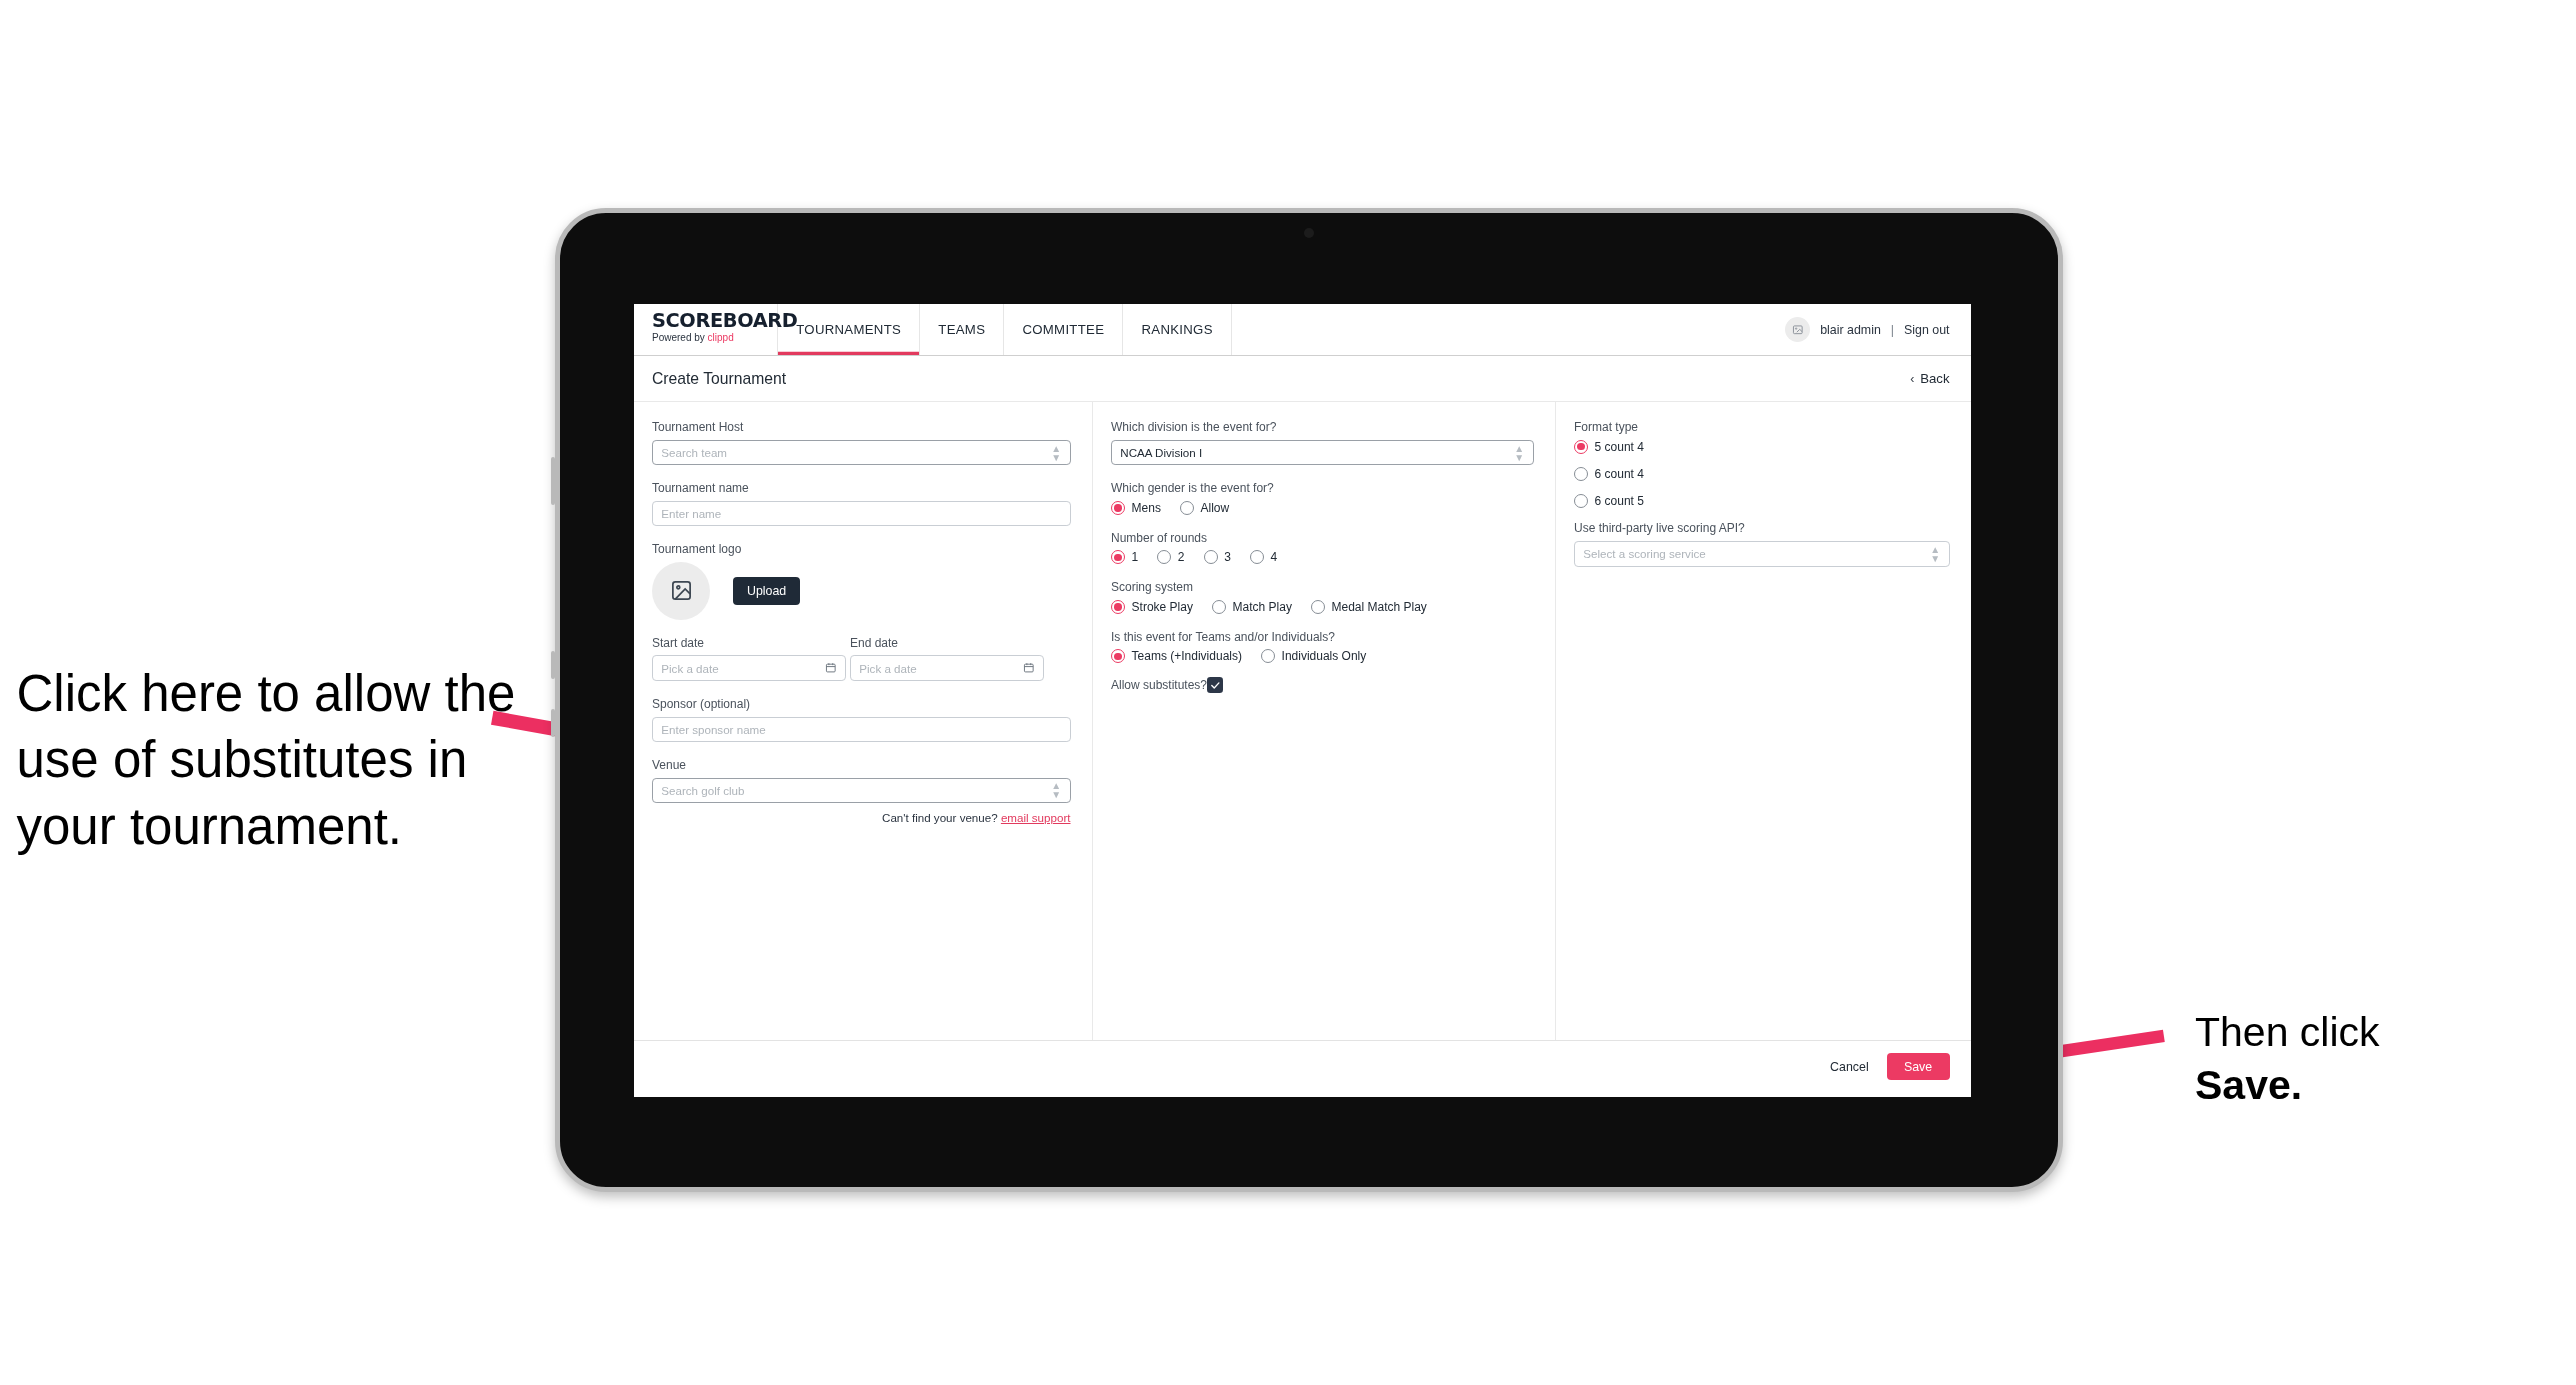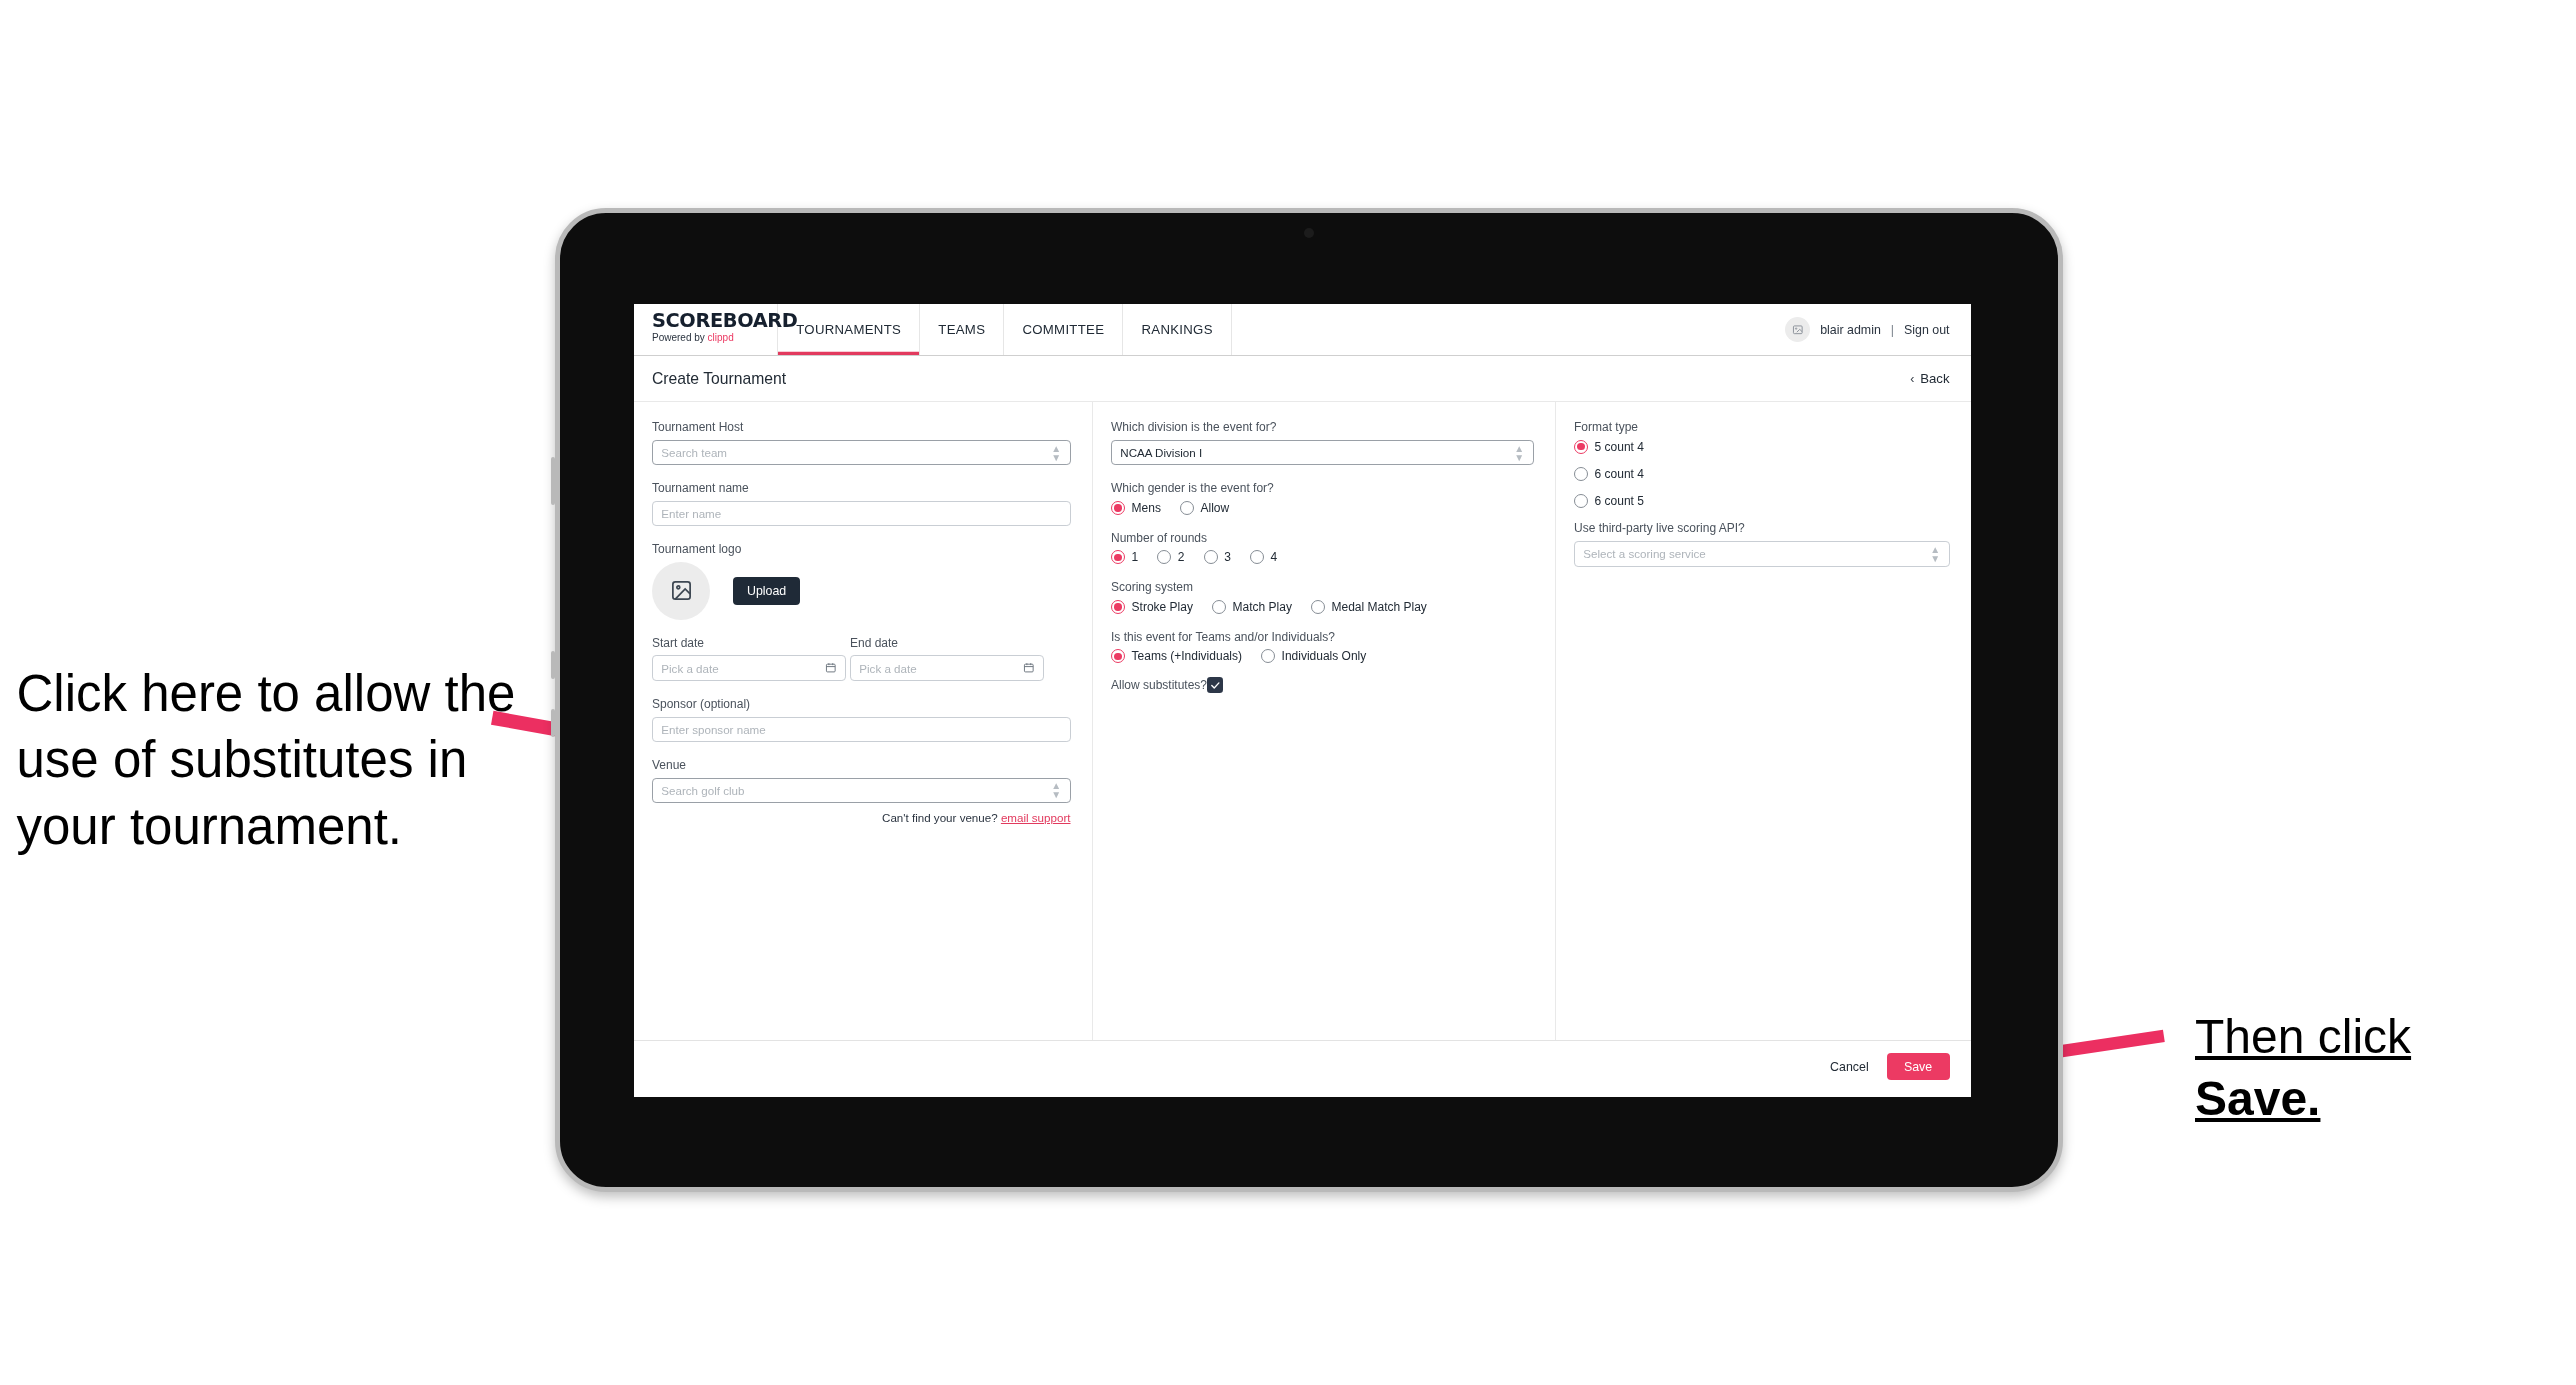--- a/index.html
+++ b/index.html
@@ -4,21 +4,21 @@
 <style>
   html,body{margin:0;padding:0;}
   body{
     width:2576px;height:1386px;background:#ffffff;
     font-family:"Liberation Sans", sans-serif;
     position:relative;overflow:hidden;
   }
   
   .anno{position:absolute;color:#000;line-height:1.30;}
   #anno-left{left:16.5px;top:661px;width:545px;font-size:51px;}
-  #anno-right{left:2195px;top:1006px;width:347px;font-size:48px;text-decoration:underline;}
+  #anno-right{left:2195px;top:1006px;width:347px;font-size:41px;}
   #anno-right .bold{font-weight:bold;}
   .arrow-svg{position:absolute;left:0;top:0;width:2576px;height:1386px;pointer-events:none;}
 
   
   #tablet{
     position:absolute;left:555px;top:208px;width:1508px;height:984px;
     background:#0d0d0d;border-radius:51px;
     border:5.8px solid #b9b9b9;
     box-sizing:border-box;
     box-shadow:0 5px 11.6px rgba(0,0,0,.25);

